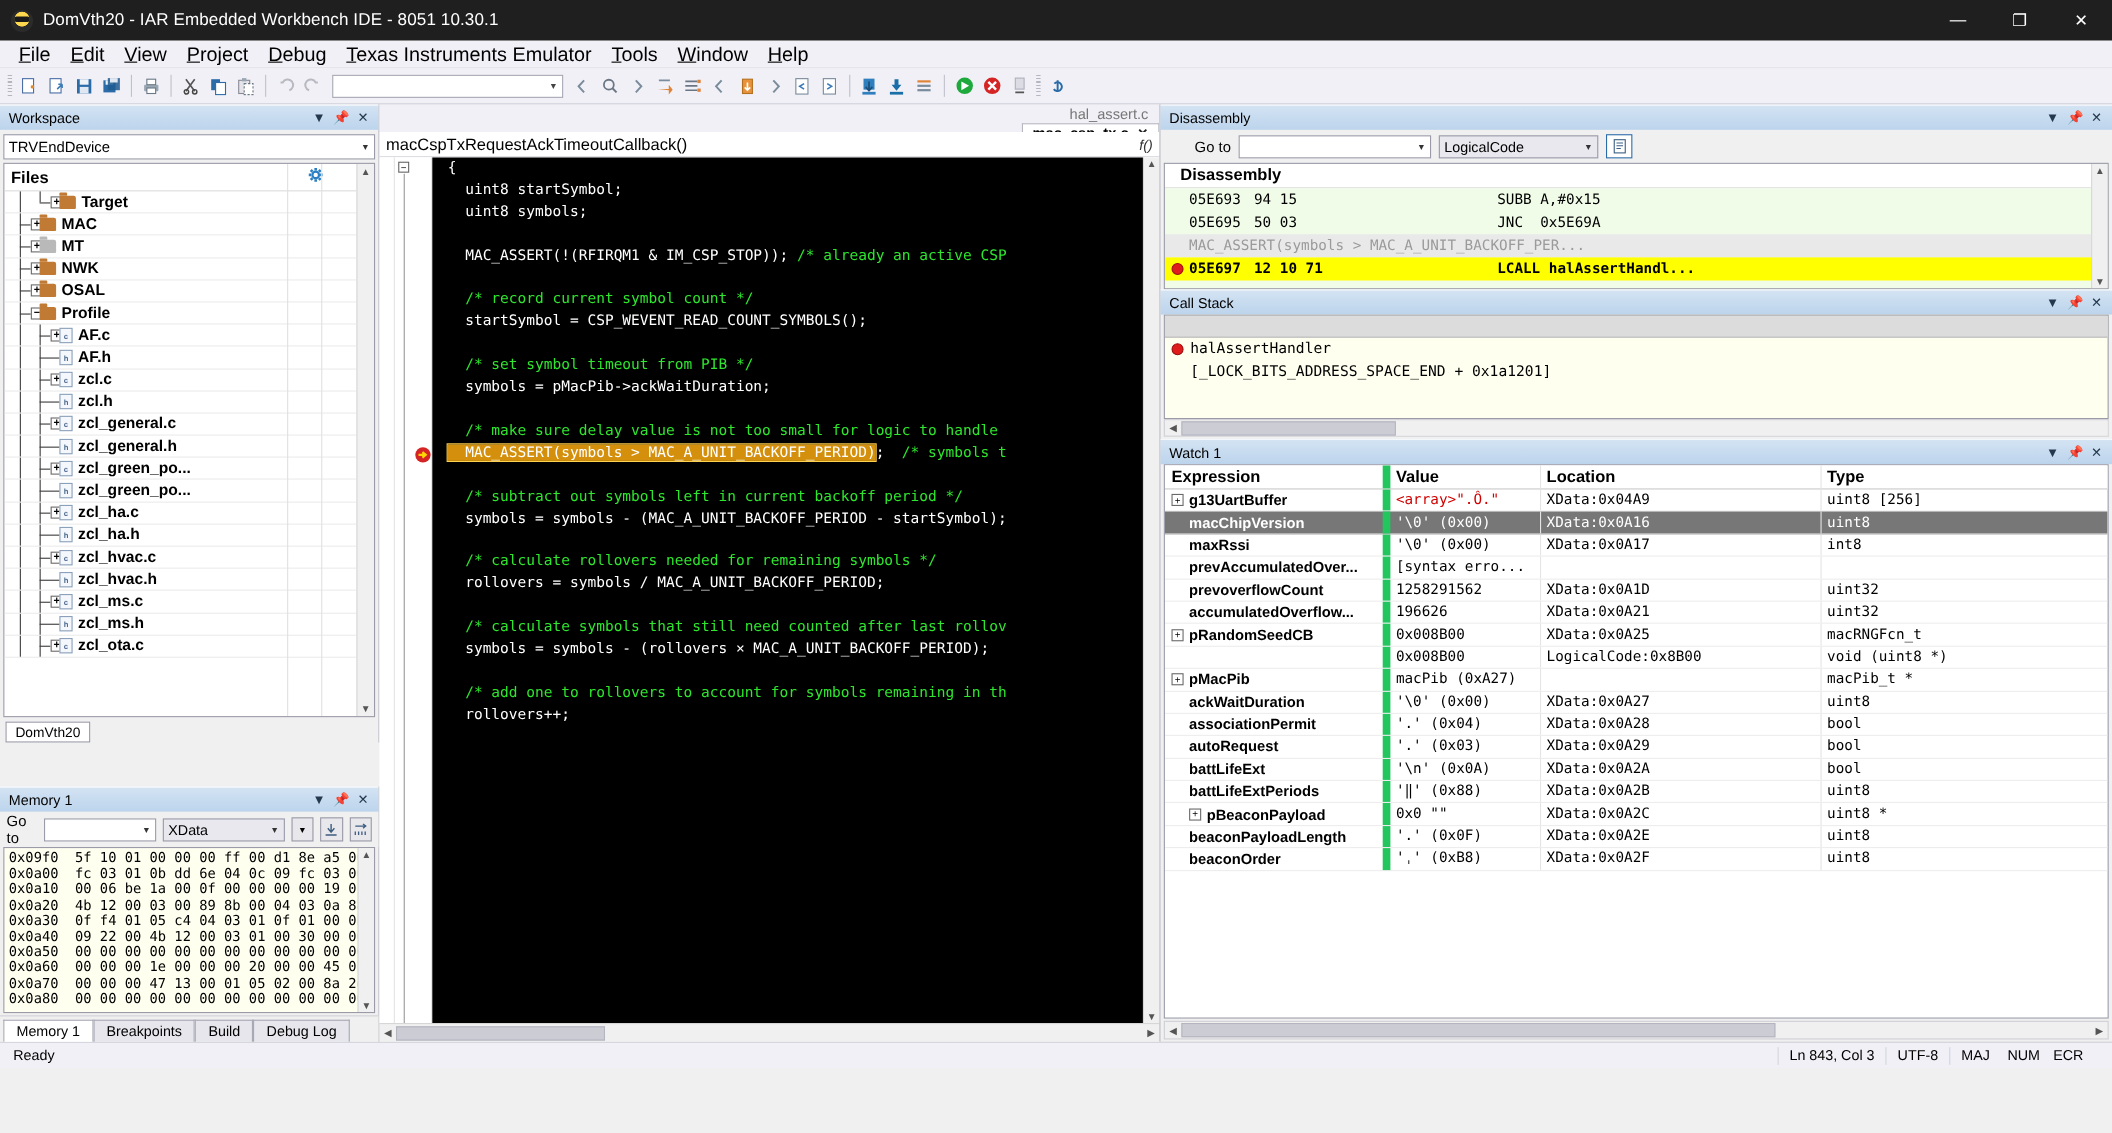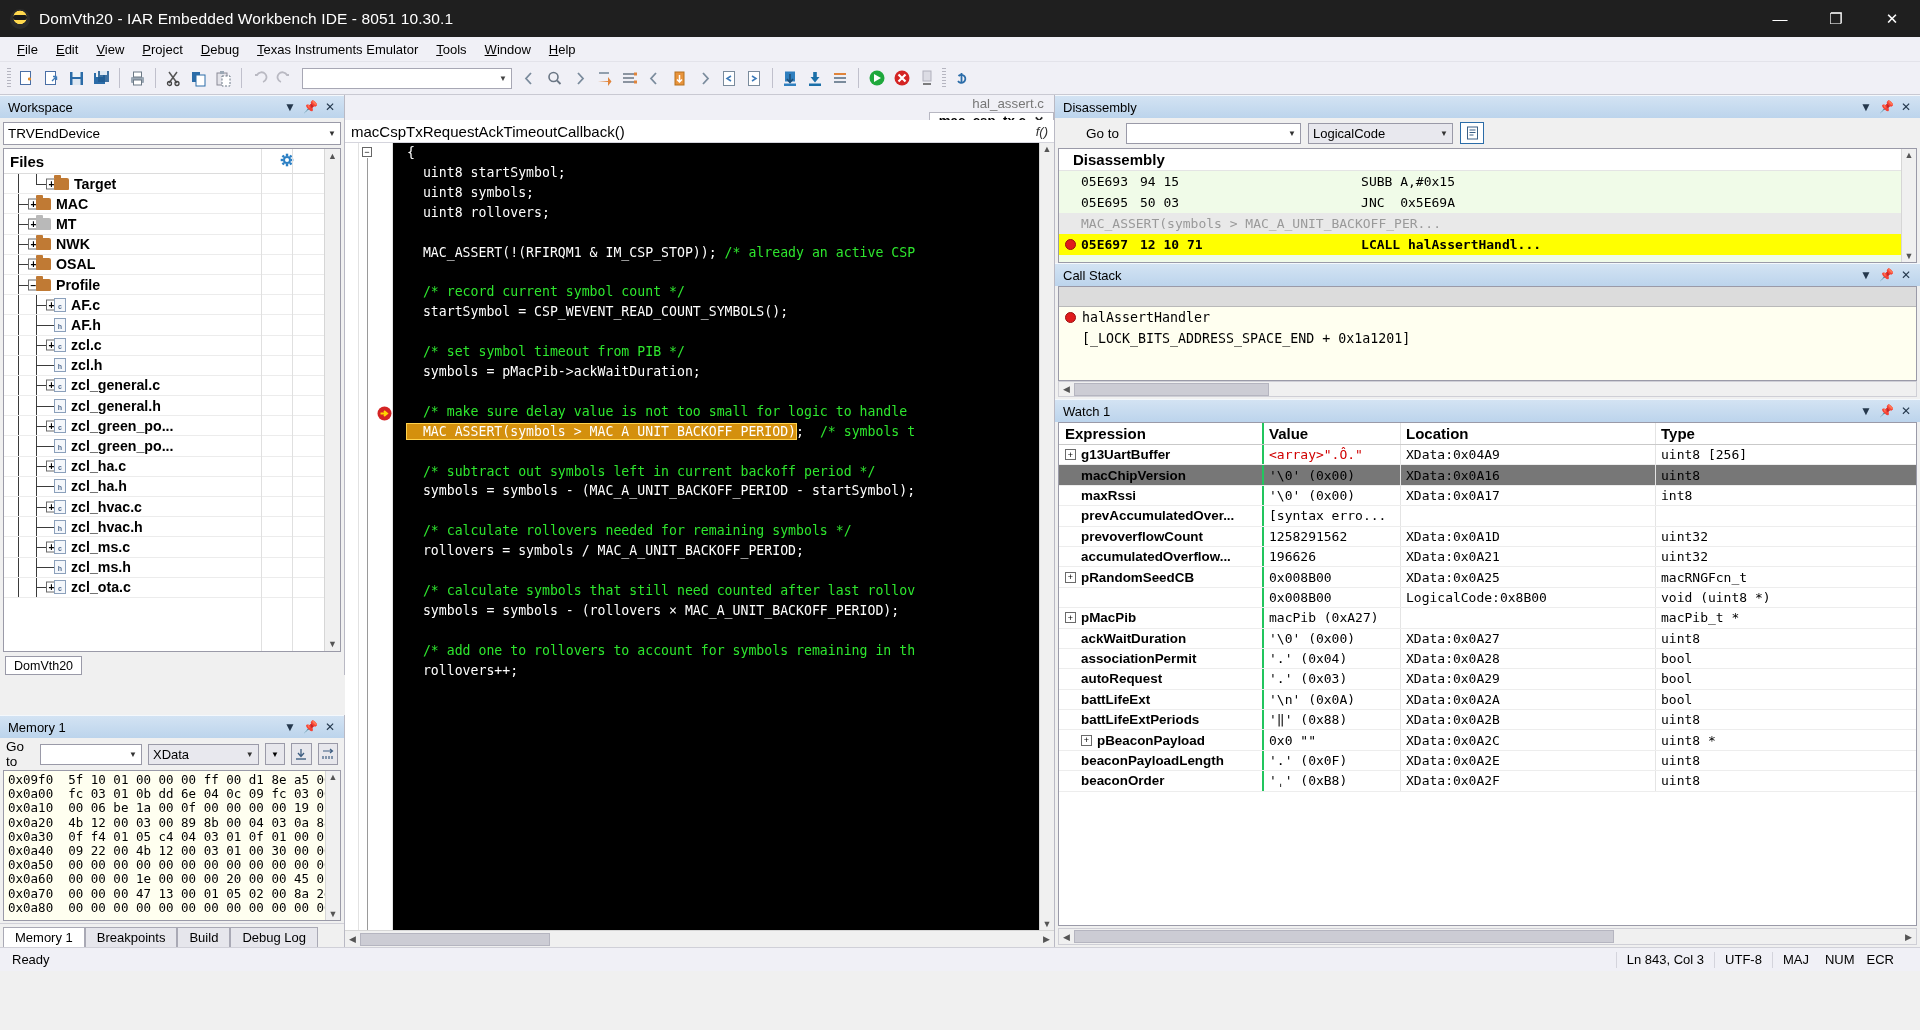--- a/index.html
+++ b/index.html
@@ -32,21 +32,21 @@
   #winbtns div {
     width:56px;height:37px;display:flex;align-items:center;justify-content:center;
     font-size:15px; color:#fff;
   }
 
   
   #menubar {
     height:25px; background:#f0f0f6; display:flex; align-items:center;
     padding-left:8px; border-bottom:1px solid #e3e3ea;
   }
-  #menubar .mi { padding:3px 9px; font-size:13px; white-space:nowrap; }
+  #menubar .mi { padding:3px 9px; font-size:18px; white-space:nowrap; }
   #menubar .mi u { text-decoration:underline; }
 
   
   #toolbar {
     height:33px; background:#f0f0f6; display:flex; align-items:center;
     padding-left:4px; border-bottom:1px solid #c9c9d2;
   }
   .tb-sep { width:1px;height:20px;background:#c0c0cc;margin:0 5px; }
   .tb-grip { width:4px;height:20px;margin:0 3px;
     background:repeating-linear-gradient(to bottom,#b5b5c0 0 1px,transparent 1px 3px);}
@@ -219,23 +219,23 @@
     align-items:center;border:1px solid #cfcfd6;}
 
   #watch{flex:1;display:flex;flex-direction:column;min-height:0;
     border-left:1px solid #b9b9c4;}
   #watch-table{flex:1;min-height:0;margin:0 3px;border:1px solid #9a9aa8;background:#fff;
     overflow:hidden;}
   .wrow{display:flex;height:20.4px;align-items:center;font-size:13.4px;
     border-bottom:1px solid #ededed;}
   .wrow.hdr{height:22px;font-weight:bold;font-size:15px;border-bottom:1px solid #c9c9c9;
     background:#fff;}
-  .wrow.sel{background:#777777;color:#000000;}
+  .wrow.sel{background:#777777;color:#ffffff;}
   .wc-exp{width:205px;display:flex;align-items:center;padding-left:6px;flex:none;
-    border-right:2px solid #22c55e;height:100%;overflow:hidden;white-space:nowrap;}
+    border-right:7px solid #22c55e;height:100%;overflow:hidden;white-space:nowrap;}
   .wc-val{width:137px;flex:none;border-right:1px solid #e4e4e4;height:100%;
     display:flex;align-items:center;padding-left:5px;white-space:nowrap;overflow:hidden;
     font-family:"DejaVu Sans Mono","Liberation Mono",monospace;font-size:13px;}
   .wc-loc{width:255px;flex:none;border-right:1px solid #e4e4e4;height:100%;
     display:flex;align-items:center;padding-left:5px;white-space:nowrap;overflow:hidden;
     font-family:"DejaVu Sans Mono","Liberation Mono",monospace;font-size:13px;}
   .wc-typ{flex:1;height:100%;display:flex;align-items:center;padding-left:5px;
     white-space:nowrap;overflow:hidden;
     font-family:"DejaVu Sans Mono","Liberation Mono",monospace;font-size:13px;}
   .wrow.hdr .wc-val,.wrow.hdr .wc-loc,.wrow.hdr .wc-typ{
@@ -821,21 +821,20 @@
       <div id="ed-mark">
         <svg class="marker-arrow" style="left:2px;top:263px" width="15" height="15">
           <circle cx="7.5" cy="7.5" r="7" fill="#d42424"></circle>
           <path d="M3.5 7.5 L9 7.5 M7 5 L10 7.5 L7 10" stroke="#ffd700" stroke-width="2" fill="none"></path>
         </svg>
       </div>
       <div id="ed-code">
           <div class="cl">{</div>
           <div class="cl">  uint8 startSymbol;</div>
           <div class="cl">  uint8 symbols;</div>
-          <div class="cl">  uint8 rollovers;</div>
           <div class="cl">&nbsp;</div>
           <div class="cl">  MAC_ASSERT(!(RFIRQM1 &amp; IM_CSP_STOP)); <span class="cmt">/* already an active CSP</span></div>
           <div class="cl">&nbsp;</div>
           <div class="cl"><span class="cmt">  /* record current symbol count */</span></div>
           <div class="cl">  startSymbol = CSP_WEVENT_READ_COUNT_SYMBOLS();</div>
           <div class="cl">&nbsp;</div>
           <div class="cl"><span class="cmt">  /* set symbol timeout from PIB */</span></div>
           <div class="cl">  symbols = pMacPib-&gt;ackWaitDuration;</div>
           <div class="cl">&nbsp;</div>
           <div class="cl"><span class="cmt">  /* make sure delay value is not too small for logic to handle</span></div>

